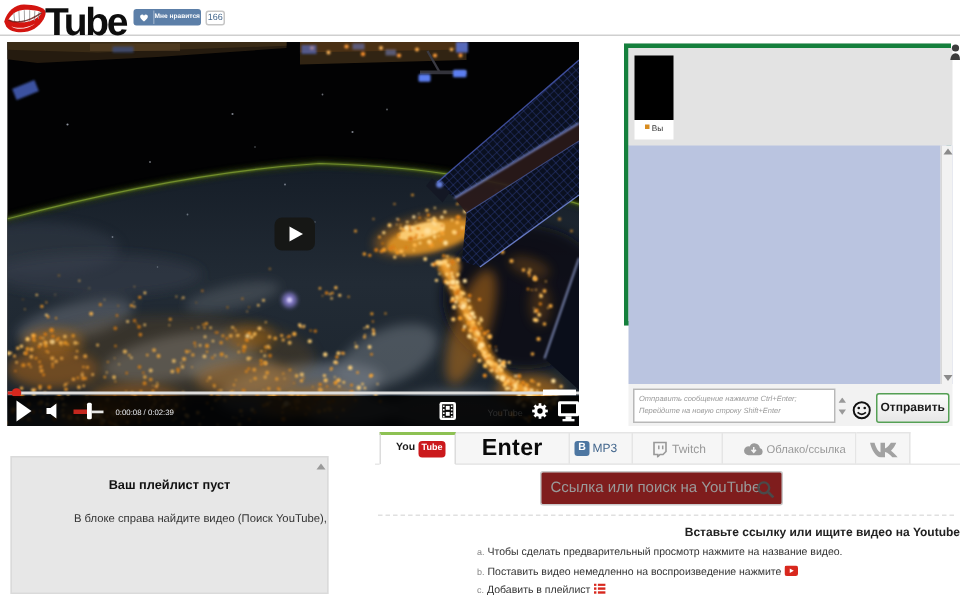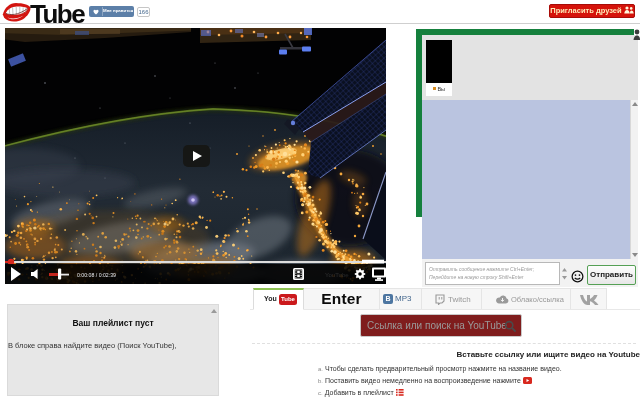--- a/index.html
+++ b/index.html
@@ -7,39 +7,39 @@
 #page{position:relative;width:640px;height:400px;background:#fff}
 #hdr{left:0;top:0;width:640px;height:24px;border-bottom:1px solid #cfcfcf;background:#fff}
 #logoTube{left:30px;top:-1.5px;font-size:26px;font-weight:bold;color:#0d0d0d;letter-spacing:-1.5px}
 #likeBtn{left:89px;top:6px;width:45px;height:11px;background:#5c7fa8;border-radius:2px;color:#fff}
 #likeBtn .hrt{position:absolute;left:3.5px;top:3px}
 #likeBtn .sep{position:absolute;left:13px;top:1px;width:1px;height:9px;background:rgba(255,255,255,.3)}
 #likeBtn .t{position:absolute;left:13.5px;top:1.8px;font-size:8.8px;font-weight:bold;white-space:nowrap;transform:scale(.5);transform-origin:0 0}
 #likeCnt{left:137px;top:6.5px;width:13px;height:10px;background:#fff;border:1px solid #c6c6c6;border-radius:2px;font-size:6px;color:#44678d;text-align:center;line-height:8.5px}
 #invite{left:549px;top:4px;width:86px;height:13.5px;background:#d5130a;border:1px solid #a80c08;border-radius:2px;color:#ffecb8;font-size:7.5px;font-weight:bold;text-align:center;line-height:12px;white-space:nowrap}
 #vid{left:5px;top:28px;width:381px;height:256px;background:#000}
-#panel{left:416px;top:29px;width:218px;height:188px;border:6px solid #15803d;background:#e4e4e4}
+#panel{left:416px;top:29px;width:218px;height:188px;border:3px solid #15803d;background:#e4e4e4}
 #cam{position:absolute;left:0;top:0;width:216px;height:65px;background:#e3e3e3}
 #camBox{position:absolute;left:4px;top:5px;width:26px;height:43px;background:#000}
 #camLbl{position:absolute;left:4px;top:48px;width:26px;height:13px;background:#fff;font-size:5.5px;color:#333;text-align:center;line-height:13px}
 #chat{position:absolute;left:0;top:65px;width:216px;height:159px;background:#bac4e0}
 #chatSb{position:absolute;right:0;top:0;width:8px;height:159px;background:#f2f2f2;border-left:1px solid #d8d8d8}
 .sbArrow{position:absolute;left:1px;width:0;height:0;border-left:3px solid transparent;border-right:3px solid transparent}
 #inrow{position:absolute;left:0;top:224px;width:216px;height:28px;background:#f2f2f2}
 #ta{position:absolute;left:3px;top:3px;width:135px;height:23px;background:#fff;border:1px solid #b8b8b8;font-style:italic;color:#9a9a9a;font-size:5px;padding:2px 3px;line-height:8px}
 #send{position:absolute;left:165px;top:6px;width:49px;height:20px;background:linear-gradient(#fdfdfd,#e7e7e7);border:1px solid #55a055;border-radius:2px;font-size:8px;font-weight:bold;color:#1a1a1a;text-align:center;line-height:18px}
 .tab{position:absolute;top:288px;height:22px;background:#f6f6f6;border:1px solid #e5e5e5;border-left:none;color:#999;font-size:8px}
 #tabs-base{left:250px;top:309px;width:390px;height:1px;background:#e8e8e8}
 #srch{left:360px;top:314px;width:162px;height:23px;background:#7f1d1d;border:1px solid #c9c9c9;border-radius:2px;color:#9a9a9a;font-size:10px;line-height:21px;padding-left:6px}
 #h1{left:250px;top:350px;width:390px;text-align:right;font-size:8px;font-weight:bold;color:#222}
 .bl{left:318px;font-size:7px;color:#333;white-space:nowrap}
 .bl .m{color:#888;font-size:6px;margin-right:2px}
 #plbox{left:7px;top:304px;width:212px;height:92px;background:#e7e7e7;border:1px solid #dadada}
 #plT{position:absolute;left:0;top:13px;width:100%;text-align:center;font-weight:bold;font-size:8.5px;color:#111}
-.plL{position:absolute;left:0;width:100%;text-align:left;font-size:7.5px;color:#333}
+.plL{position:absolute;left:0;width:100%;text-align:right;font-size:7.5px;color:#333}
 .ricon{display:inline-block;vertical-align:-1px}
 </style></head>
 <body>
 <div id="page">
   <div id="hdr" class="abs"></div>
   <svg class="abs" style="left:2px;top:1px" width="29" height="23" viewBox="0 0 29 23">
     <path d="M0.8,13.5 C2.5,6.5 8,2 14,2 C21,2.2 26.5,3.6 28.2,6.2 C29.3,9 26.5,14.5 21,18.2 C14.5,22 5.5,21 2.2,16.8 Z" fill="#d31510"></path>
     <path d="M3.6,12.2 C6,7.8 10,5.6 14.8,5.5 C19.8,5.5 24,6.1 25.8,7.4 C24.6,10.2 20.5,12.8 15.5,13.6 C10.5,14.3 5.8,13.7 3.6,12.2 Z" fill="#fff"></path>
     <g stroke="#9a9a9a" stroke-width="0.6">
       <line x1="7.2" y1="7.6" x2="7.8" y2="13.4"></line>
@@ -54,28 +54,20 @@
   </svg>
   <div id="logoTube" class="abs">Tube</div>
   <div id="likeBtn" class="abs">
       <svg class="hrt" width="6" height="6" viewBox="0 0 10 10">
         <path d="M5 9 C1 6 0 3.5 1.2 2 C2.4 .6 4.2 1 5 2.4 C5.8 1 7.6 .6 8.8 2 C10 3.5 9 6 5 9 Z" fill="#fff"></path>
       </svg>
       <span class="sep"></span>
       <span class="t">Мне нравится</span>
     </div>
   <div id="likeCnt" class="abs">166</div>
-  <div id="invite" class="abs">Пригласить друзей <svg width="10" height="8" viewBox="0 0 10 8" style="vertical-align:-1px">
-        <g fill="#fff7dc">
-          <circle cx="3" cy="2" r="1.6"></circle>
-          <path d="M0.3 7.5 Q0.6 4 3 4 Q5.4 4 5.7 7.5 Z"></path>
-          <circle cx="7.2" cy="2.4" r="1.3"></circle>
-          <path d="M5.8 7.5 Q6 4.6 7.2 4.6 Q9.4 4.6 9.7 7.5 Z"></path>
-        </g>
-      </svg></div>
 
   <svg id="vid" class="abs" width="381" height="256" viewBox="0 0 381 256">
     <defs>
       <linearGradient id="eg" x1="0" y1="0" x2="0" y2="1">
         <stop offset="0" stop-color="#151d27"></stop>
           <stop offset=".45" stop-color="#222b35"></stop>
           <stop offset="1" stop-color="#1b242d"></stop>
       </linearGradient>
       <pattern id="grid" width="4" height="4" patternUnits="userSpaceOnUse" patternTransform="rotate(-43)">
         <rect width="4" height="4" fill="#0a1020"></rect>

